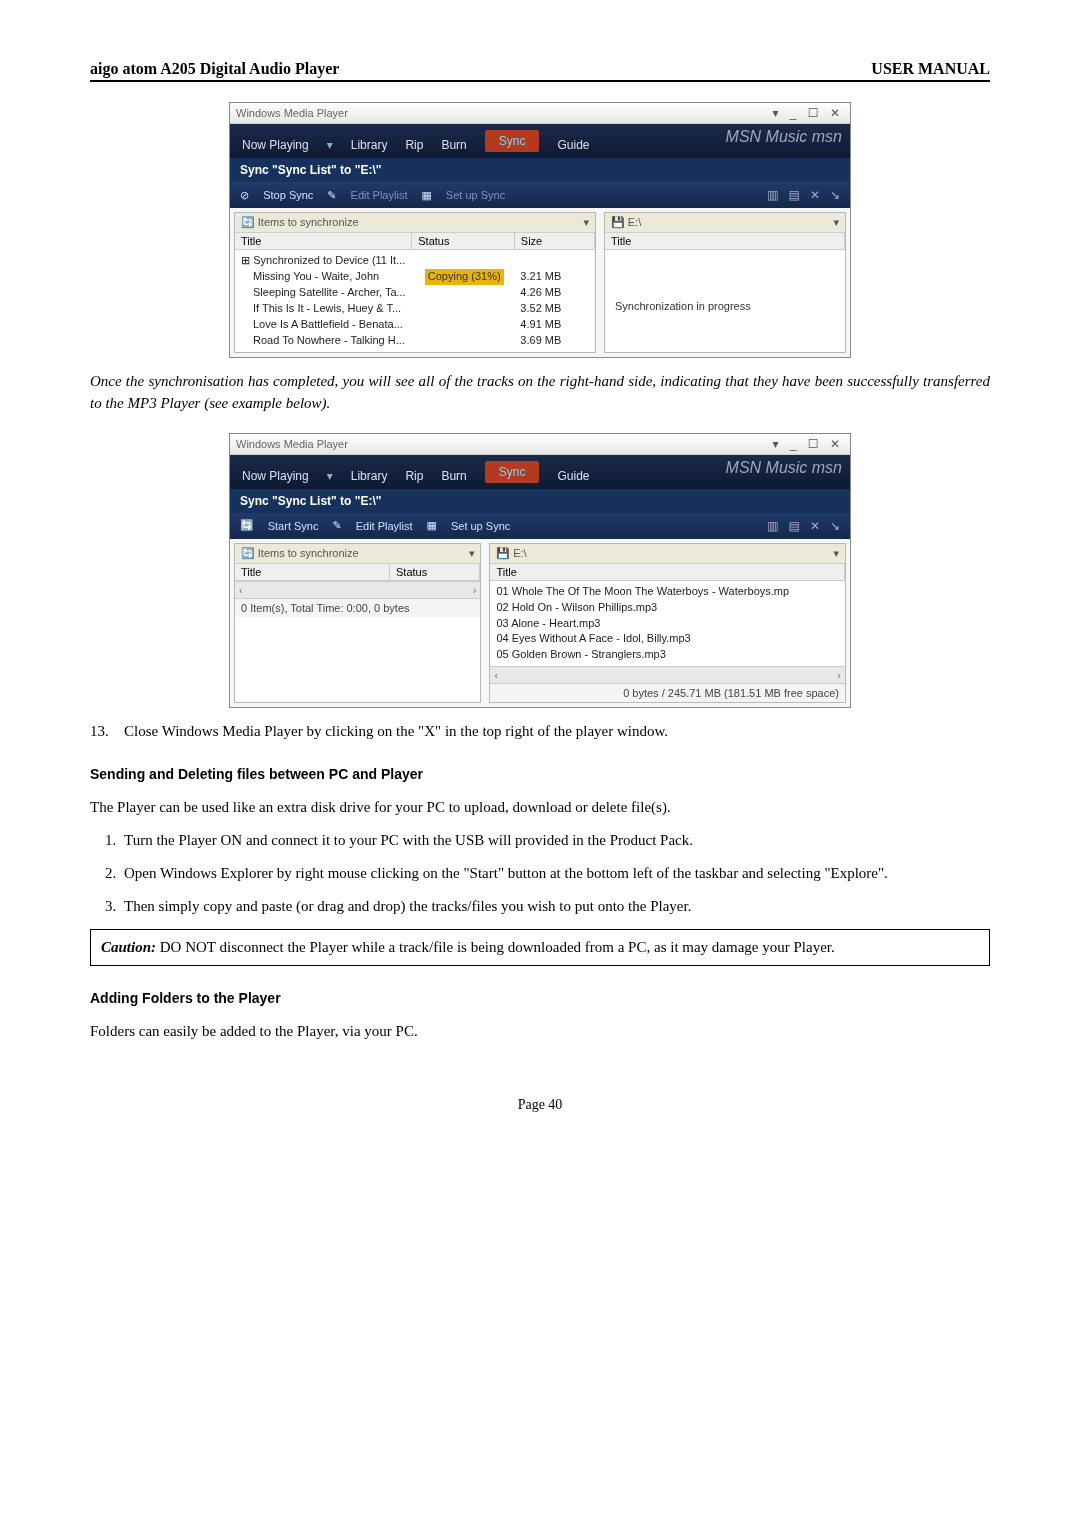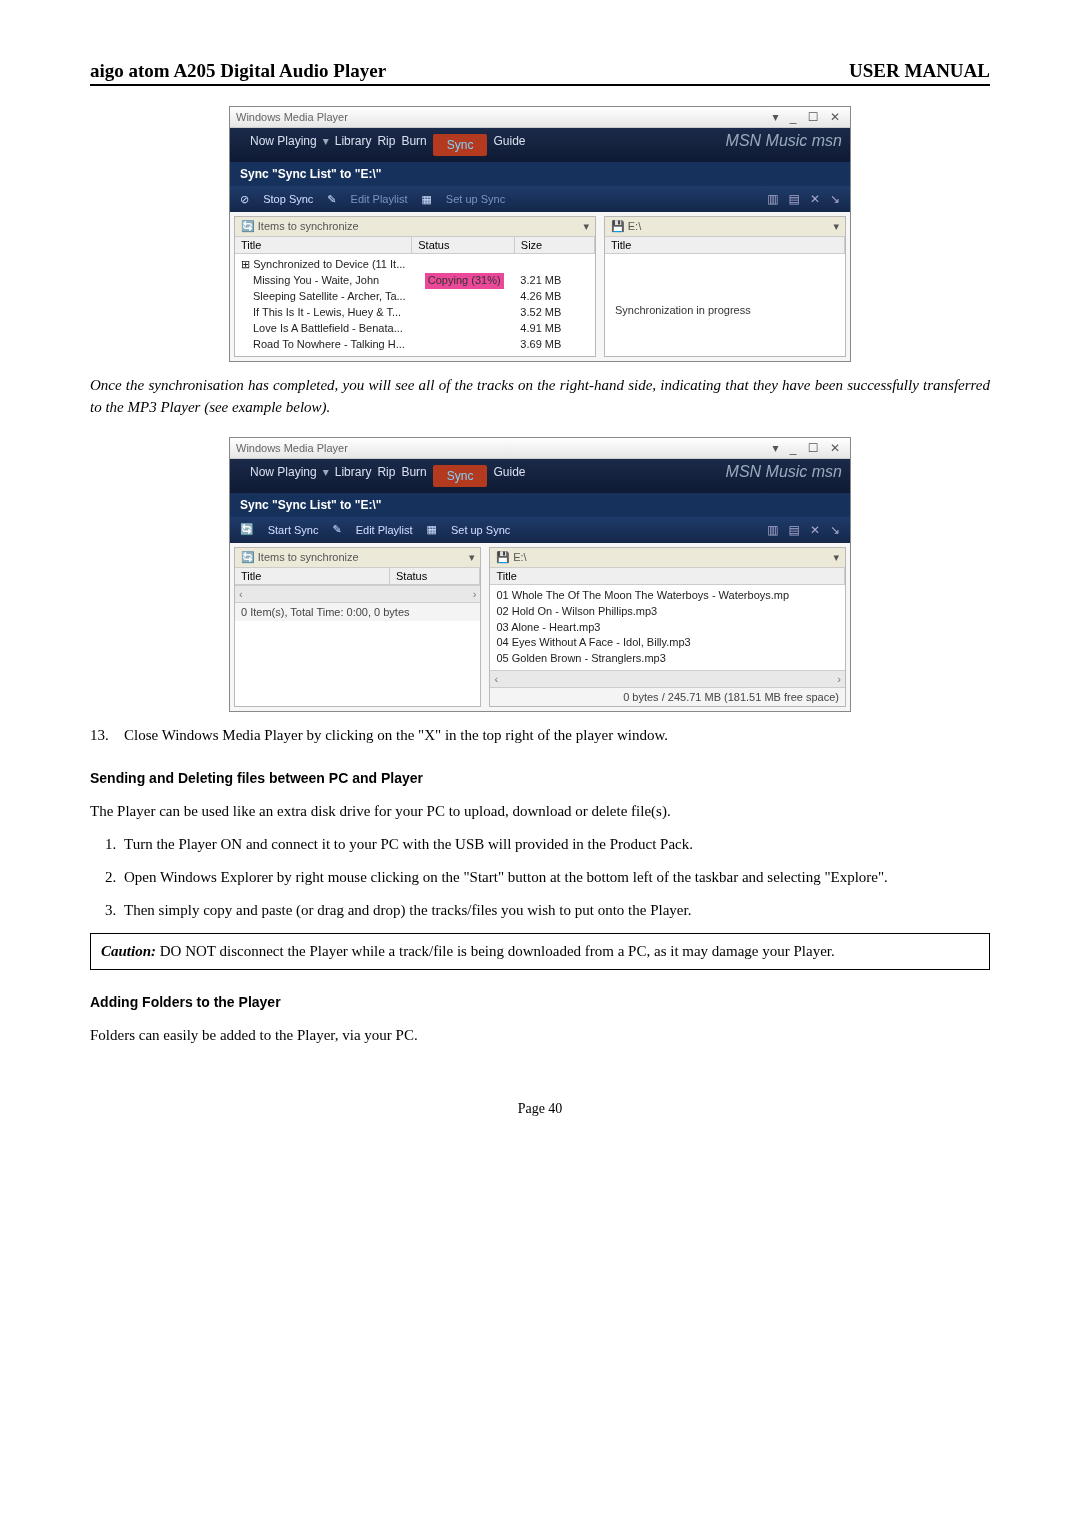--- a/index.html
+++ b/index.html
@@ -13,21 +13,21 @@
   }
   .page-header {
     display: flex;
     justify-content: space-between;
     border-bottom: 2px solid #000;
     padding-bottom: 2px;
     margin-bottom: 20px;
   }
   .page-header span {
     font-weight: bold;
-    font-size: 19px;
+    font-size: 16px;
     text-align: right;
   }
   .screenshot-wrap {
     display: flex;
     justify-content: center;
     margin: 8px 0 12px 0;
   }
   .wmp {
     width: 620px;
     border: 1px solid #888;
@@ -45,24 +45,24 @@
     justify-content: space-between;
     border-bottom: 1px solid #ccc;
   }
   .wmp-title .win-btns {
     color: #555;
     letter-spacing: 4px;
     font-size: 12px;
   }
   .wmp-tabs {
     background: linear-gradient(#1b2a4a,#0e1a33);
-    padding: 6px 20px;
-    display: flex;
-    align-items: flex-start;
-    gap: 6px;
+    padding: 6px 12px;
+    display: flex;
+    align-items: flex-end;
+    gap: 18px;
     color: #d8e0f0;
     font-size: 12px;
     position: relative;
   }
   .wmp-tabs .tab { cursor: pointer; }
   .wmp-tabs .tab.sync {
     background: #b33a1f;
     padding: 4px 14px;
     border-radius: 2px;
     color: #7dd3fc;
@@ -133,21 +133,21 @@
   .pane-body {
     padding: 3px 6px;
     font-size: 11px;
     color: #222;
   }
   .row { display: flex; gap: 4px; line-height: 1.45; }
   .row .c1 { flex: 2.2; white-space: nowrap; overflow: hidden; text-overflow: ellipsis; }
   .row .c2 { flex: 1.2; white-space: nowrap; }
   .row .c3 { flex: 0.9; white-space: nowrap; }
   .copying {
-    background: #ec4899;
+    background: #eab308;
     color: #333;
     padding: 0 3px;
     display: inline-block;
   }
   .right-status {
     padding: 6px 10px;
     color: #333;
     font-size: 11px;
     margin-top: 44px;
   }

